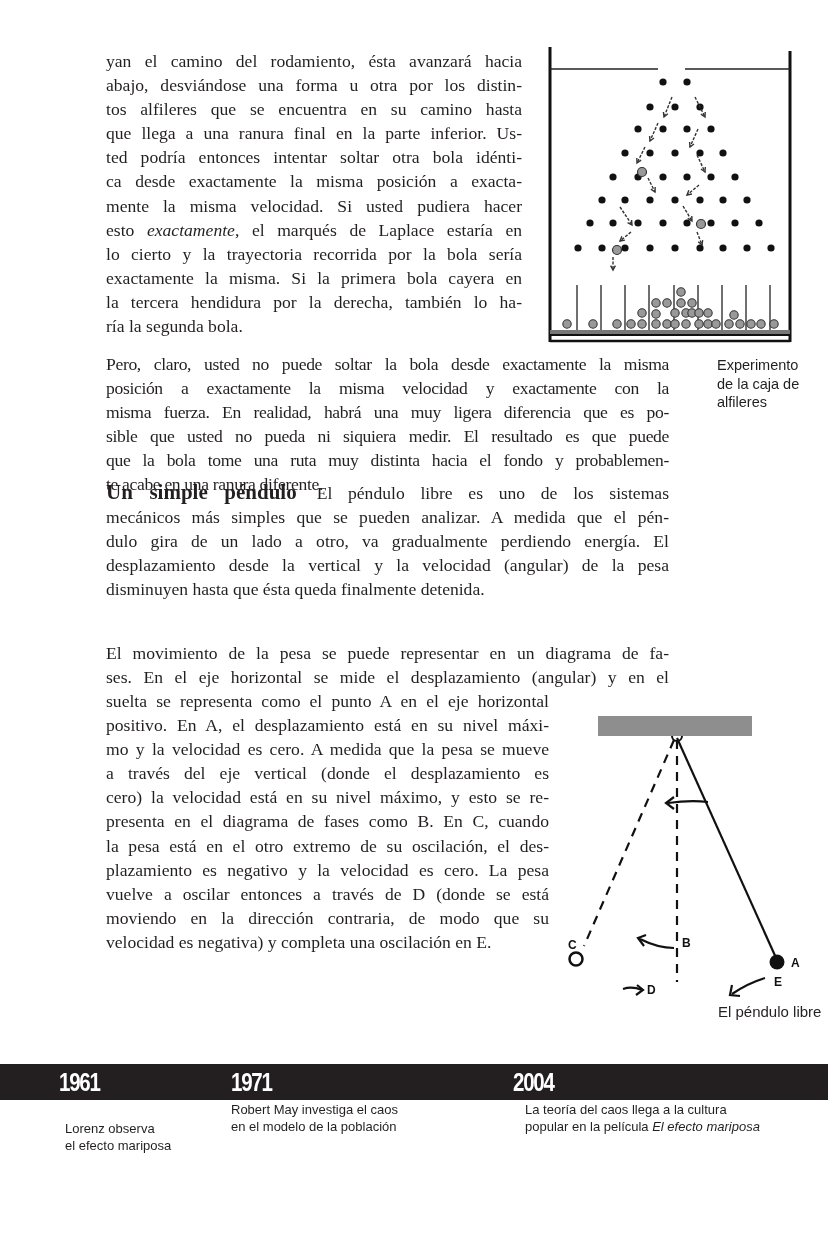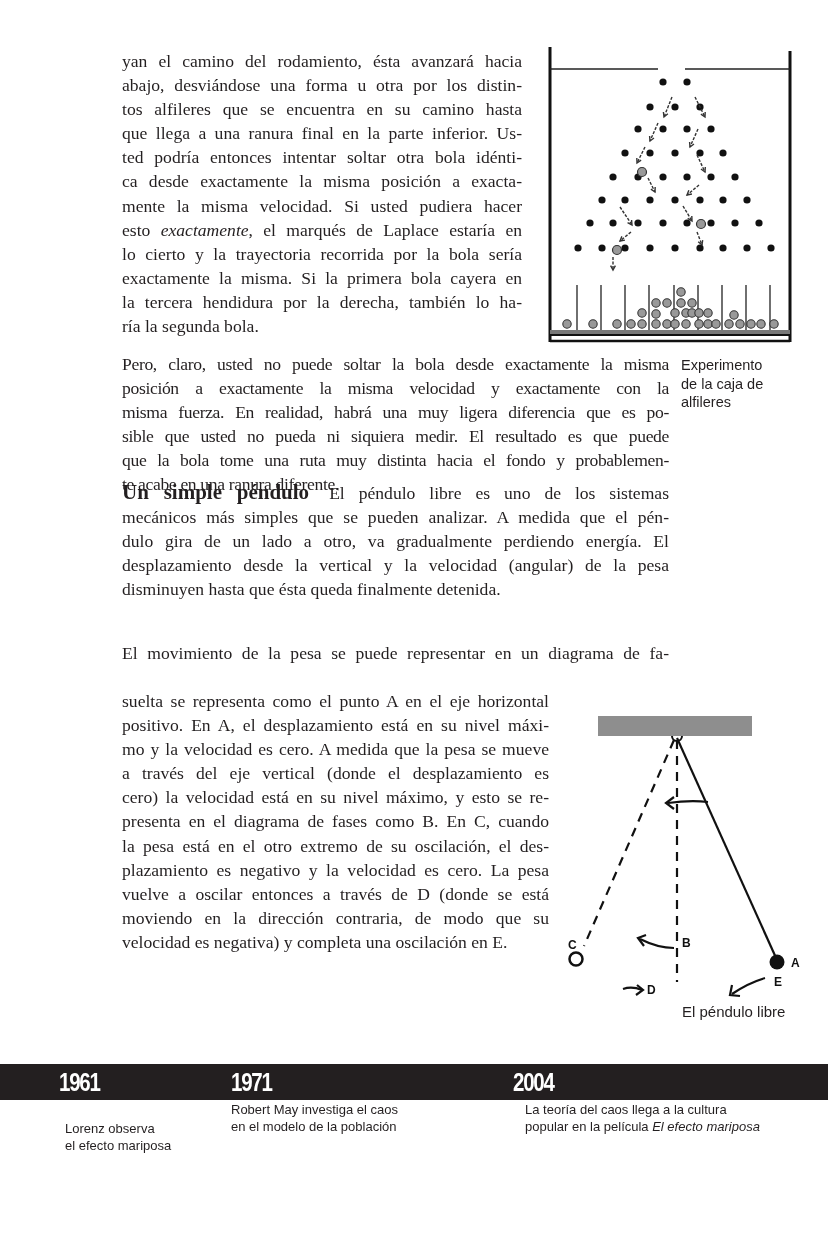--- a/index.html
+++ b/index.html
@@ -3,25 +3,25 @@
 <meta charset="utf-8">
 <style>
   html, body { margin: 0; padding: 0; background: #ffffff; }
   body { width: 828px; height: 1238px; position: relative; overflow: hidden; color: #231f20; }
   .serif { font-family: "Liberation Serif", "DejaVu Serif", serif; }
   .sans { font-family: "Liberation Sans", "DejaVu Sans", sans-serif; }
   .para {
     position: absolute; font-size: 17.6px; line-height: 24.1px;
     text-align: justify; text-align-last: left; margin: 0;
   }
-  .para .line { display: block; text-align: justify; text-align-last: justify; white-space: nowrap; margin-left: 16px; }
+  .para .line { display: block; text-align: justify; text-align-last: justify; white-space: nowrap; }
   .para .line.last { text-align-last: left; }
   .para.cond { letter-spacing: -0.35px; }
   .heading { font-weight: bold; font-size: 21px; margin-right: 20px; }
-  .caption { position: absolute; font-size: 14.5px; line-height: 18.5px; color: #231f20; }
+  .caption { position: absolute; font-size: 14.5px; line-height: 18.5px; color: #231f20; margin-left: 36px; }
   #timeline-bar { position: absolute; left: 0; top: 1064px; width: 828px; height: 36px; background: #231f20; }
   .year { position: absolute; top: 1064px; font-family: "Liberation Sans", "DejaVu Sans", sans-serif; font-weight: bold;
     font-size: 25px; line-height: 36px; color: #ffffff; letter-spacing: -1.5px; transform: scaleX(0.82); transform-origin: left center; }
   .tl-text { position: absolute; top: 1102px; font-size: 13px; line-height: 16.5px; color: #231f20; }
   svg { position: absolute; overflow: visible; }
 </style>
 </head>
 <body>
 
 <div class="para serif" style="left:106px; top:49px; width:416px;">
@@ -187,20 +187,21 @@
 <div class="para serif" style="left:106px; top:480px; width:563px;">
   <span class="line"><span class="heading">Un simple péndulo</span><span>El péndulo libre es uno de los sistemas</span></span>
   <span class="line">mecánicos más simples que se pueden analizar. A medida que el pén-</span>
   <span class="line">dulo gira de un lado a otro, va gradualmente perdiendo energía. El</span>
   <span class="line">desplazamiento desde la vertical y la velocidad (angular) de la pesa</span>
   <span class="line last">disminuyen hasta que ésta queda finalmente detenida.</span>
 </div>
 
 <div class="para serif" style="left:106px; top:641px; width:563px;">
   <span class="line">El movimiento de la pesa se puede representar en un diagrama de fa-</span>
+  <span class="line">ses. En el eje horizontal se mide el desplazamiento (angular) y en el</span>
 </div>
 <div class="para serif" style="left:106px; top:689px; width:443px;">
   <span class="line">suelta se representa como el punto A en el eje horizontal</span>
   <span class="line">positivo. En A, el desplazamiento está en su nivel máxi-</span>
   <span class="line">mo y la velocidad es cero. A medida que la pesa se mueve</span>
   <span class="line">a través del eje vertical (donde el desplazamiento es</span>
   <span class="line">cero) la velocidad está en su nivel máximo, y esto se re-</span>
   <span class="line">presenta en el diagrama de fases como B. En C, cuando</span>
   <span class="line">la pesa está en el otro extremo de su oscilación, el des-</span>
   <span class="line">plazamiento es negativo y la velocidad es cero. La pesa</span>

